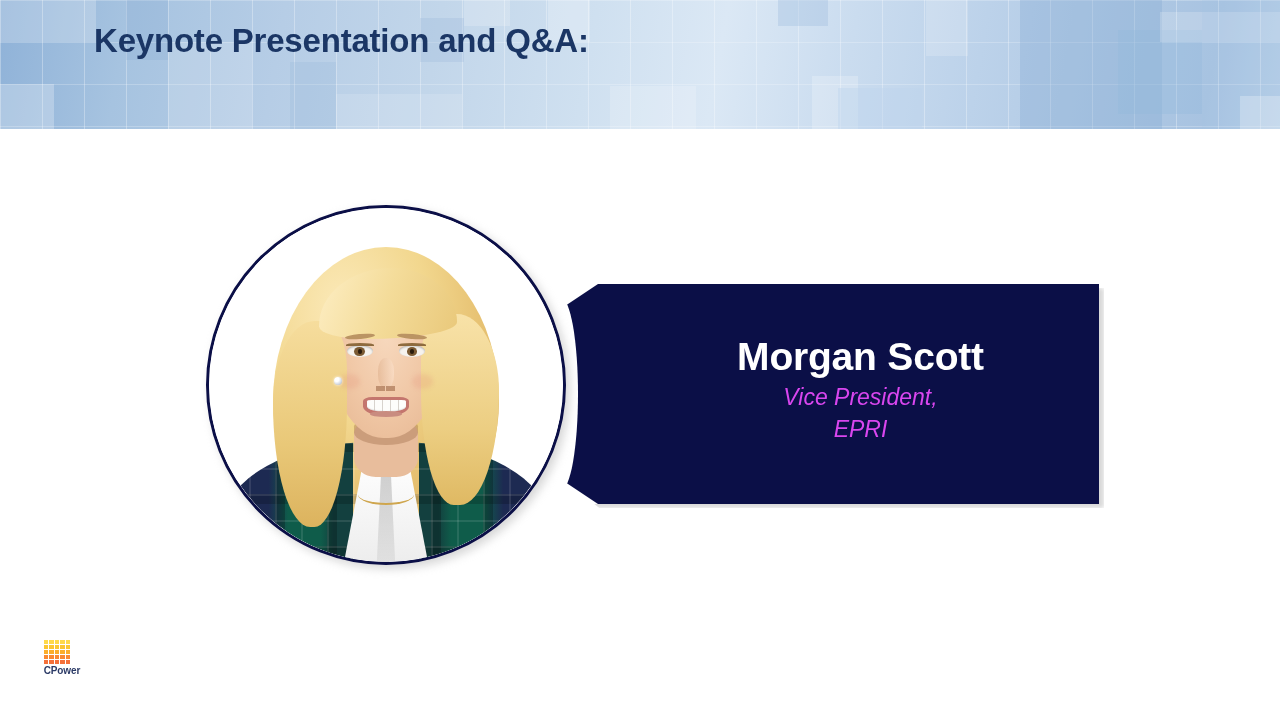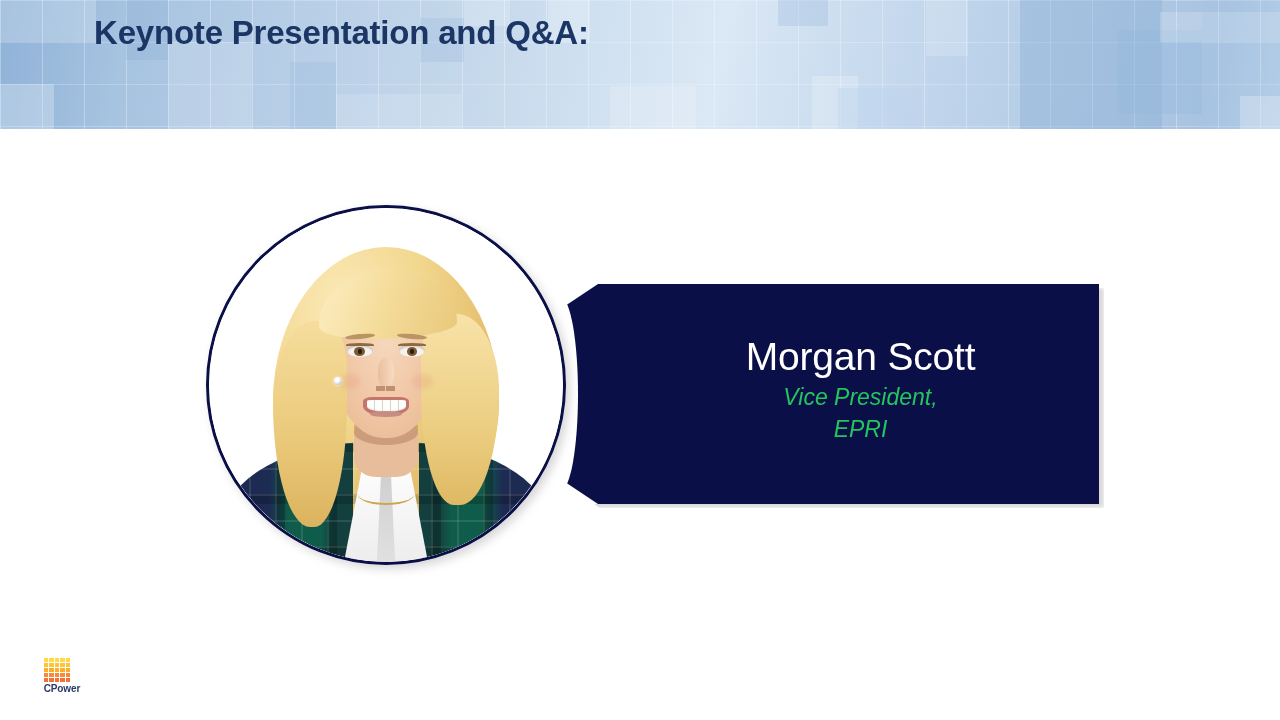--- a/index.html
+++ b/index.html
@@ -45,21 +45,21 @@
     background-image:
       linear-gradient(to right, rgba(255,255,255,0.30) 0 1px, transparent 1px 100%),
       linear-gradient(to bottom, rgba(255,255,255,0.22) 0 1px, transparent 1px 100%);
     background-size:42px 42px, 42px 42px;
     background-position:0 0, 0 0;
   }
   
   #header .rect { position:absolute; }
 
   
-  #title-block { position:absolute; left:94px; top:16px; width:950px; }
+  #title-block { position:absolute; left:94px; top:24px; width:950px; }
   #title-line1 {
     font-size:33px; font-weight:bold; color:#1b3665;
     letter-spacing:-0.2px; line-height:1.02;
     white-space:nowrap;
   }
   #title-line2 {
     font-size:30px; font-style:italic; font-weight:normal;
     color:#1b3665; line-height:1.15; margin-top:6px;
     white-space:nowrap;
   }
@@ -102,26 +102,26 @@
   }
 
   #card-text {
     position:absolute; left:60px; top:0;
     width:477px; height:220px;
     display:flex; flex-direction:column;
     align-items:center; justify-content:center;
     padding-bottom:6px;
   }
   #name {
-    font-size:39px; font-weight:normal; color:#ffffff;
+    font-size:39px; font-weight:bold; color:#ffffff;
     line-height:1.08; letter-spacing:-0.2px;
     white-space:nowrap;
   }
   .role-line {
-    font-size:23px; font-style:italic; color:#22c55e;
+    font-size:23px; font-style:italic; color:#d946ef;
     line-height:1.38; white-space:nowrap;
   }
   #role1 { margin-top:4px; }
 
   
   #photo-shadow {
     position:absolute; left:210px; top:209px;
     width:360px; height:360px;
     border-radius:50%;
     background:#b0b0b0;
@@ -296,21 +296,21 @@
     box-shadow:0 0 3px rgba(255,255,255,0.9);
   }
   
   #necklace {
     left:42%; top:78%; width:16%; height:6%;
     border-bottom:2px solid #cfa64e;
     border-radius:0 0 50% 50%;
   }
 
   
-  #footer { position:absolute; left:0; top:646px; width:1280px; height:74px; }
+  #footer { position:absolute; left:0; top:628px; width:1280px; height:74px; }
 
   #cpower { position:absolute; left:40px; top:12px; width:44px; height:46px; }
   #cpower-grid {
     position:absolute; left:4px; top:0; width:26px; height:24px;
     display:grid;
     grid-template-columns:repeat(5, 1fr);
     grid-template-rows:repeat(5, 1fr);
     gap:1px;
   }
   #cpower-grid i { display:block; }

